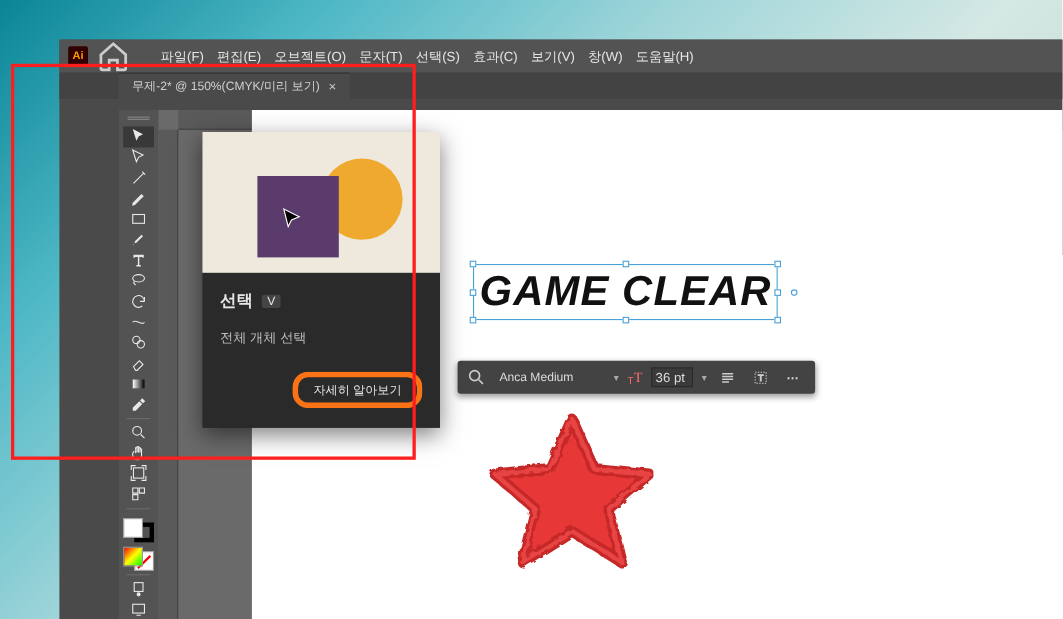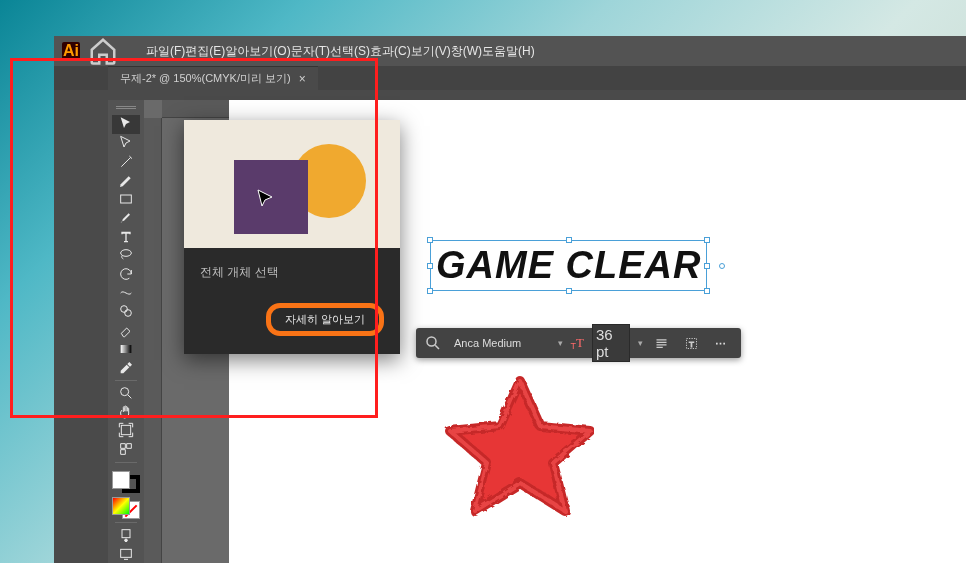--- a/index.html
+++ b/index.html
@@ -1,22 +1,22 @@
 <!DOCTYPE html>
 <html><head>
 <meta charset="utf-8">
 <style>
 * { margin: 0; padding: 0; box-sizing: border-box; font-family: "Malgun Gothic", Arial, sans-serif; }
 body { width: 966px; height: 563px; overflow: hidden; position: relative; background: #fff; }
 .desktop-bg { position: absolute; inset: 0; background: linear-gradient(135deg, #0a8596 0%, #4fb8c6 20%, #9ed5d9 40%, #d4e8e4 60%, #c8d9cf 80%, #a6c4b8 100%); }
 .app-wrap { position: absolute; left: 54px; top: 36px; right: 0; bottom: 0; background: #4a4a4a; }
 .title-bar { height: 30px; background: #535353; display: flex; align-items: stretch; color: #e6e6e6; font-size: 12px; }
-.ai-logo { width: 18px; height: 18px; margin: 6px 8px 0 8px; background: #310000; color: #ff9a00; display: flex; align-items: center; justify-content: center; font-size: 16px; font-weight: bold; border-radius: 2px; }
+.ai-logo { width: 18px; height: 18px; margin: 6px 8px 0 8px; background: #310000; color: #ff9a00; display: flex; align-items: center; justify-content: center; font-size: 10px; font-weight: bold; border-radius: 2px; }
 .home-icon { width: 30px; display: flex; align-items: center; justify-content: center; color: #ccc; font-size: 14px; }
-.menu-bar { display: flex; align-items: center; padding-left: 28px; }
+.menu-bar { display: flex; align-items: center; gap: 12px; padding-left: 28px; }
 .menu-item { color: #e6e6e6; cursor: default; }
 .tab-bar { height: 24px; background: #434343; display: flex; align-items: center; padding-left: 54px; }
 .doc-tab { height: 100%; padding: 0 12px; background: #4a4a4a; color: #d0d0d0; font-size: 11px; display: flex; align-items: center; gap: 8px; border-top: 1px solid #333; }
 .doc-tab .close { font-size: 12px; }
 
 .main-area { position: absolute; left: 54px; top: 64px; right: 0; bottom: 0; display: flex; }
 .tool-col { width: 36px; background: #535353; display: flex; flex-direction: column; align-items: center; padding-top: 6px; }
 .tool-grip { width: 20px; height: 4px; margin-bottom: 6px; display:flex; flex-direction:column; gap:1px;}
 .tool-grip span { height:1px; background:#888;}
 .tool-btn { width: 28px; height: 24px; display: flex; align-items: center; justify-content: center; color: #e8e8e8; position: relative; }
@@ -44,21 +44,21 @@
 .artwork-text { font-family: Arial, sans-serif; font-size: 38px; font-weight: 600; letter-spacing: 1px; color: #111; white-space: nowrap; padding: 4px 6px; }
 
 .star { position:absolute; left: 300px; top: 270px; }
 
 .ctx-toolbar { position:absolute; left: 272px; top: 228px; height: 30px; background:#434343; border-radius:3px; display:flex; align-items:center; padding:0 8px; gap:8px; color:#ddd; font-size:11px; box-shadow: 0 2px 6px rgba(0,0,0,.4); justify-content: center;}
 .ctx-search { width:18px; height:18px; display:flex; align-items:center; justify-content:center;}
 .ctx-font { width: 100px; padding:2px 4px; background:transparent; color:#ddd; border:none; }
 .ctx-font-drop { color:#aaa; font-size:9px;}
 .ctx-size-icon { color:#ff6b6b; font-size:13px; font-family: serif; display:flex; align-items:flex-end;}
 .ctx-size-icon .sm { font-size:9px;}
-.ctx-size { width: 38px; background:#3a3a3a; border:1px solid #2a2a2a; color:#ddd; padding:1px 3px; font-size:15px;}
+.ctx-size { width: 38px; background:#3a3a3a; border:1px solid #2a2a2a; color:#ddd; padding:1px 3px; font-size:12px;}
 .ctx-icon { width:22px; height:22px; display:flex; align-items:center; justify-content:center; }
 .ctx-icon svg { width:15px; height:15px; }
 .ctx-dots { letter-spacing:2px; font-weight:bold; }
 
 .tooltip { position:absolute; left: 40px; top: 20px; width: 216px; background:#2a2a2a; color:#e6e6e6; box-shadow: 0 6px 20px rgba(0,0,0,.5); z-index: 50;}
 .tooltip-preview { height: 128px; background:#efe9dd; position:relative; }
 .prev-sq { position:absolute; left:50px; top:40px; width:74px; height:74px; background:#5a3b6b; }
 .prev-circ { position:absolute; left:108px; top:24px; width:74px; height:74px; background:#f0a92f; border-radius:50%; }
 .prev-cursor { position:absolute; left:72px; top:68px; }
 .tooltip-body { padding: 16px 16px 18px 16px; }
@@ -80,21 +80,21 @@
   <div class="title-bar">
     <div class="ai-logo">Ai</div>
     <div class="home-icon">
       <svg viewBox="0 0 24 24" fill="none" stroke="currentColor" stroke-width="2">
           <path d="M3 11l9-8 9 8v10a1 1 0 01-1 1h-5v-7h-6v7H4a1 1 0 01-1-1z"></path>
         </svg>
     </div>
     <div class="menu-bar">
       <span class="menu-item">파일(F)</span>
       <span class="menu-item">편집(E)</span>
-      <span class="menu-item">알아보기(O)</span>
+      <span class="menu-item">오브젝트(O)</span>
       <span class="menu-item">문자(T)</span>
       <span class="menu-item">선택(S)</span>
       <span class="menu-item">효과(C)</span>
       <span class="menu-item">보기(V)</span>
       <span class="menu-item">창(W)</span>
       <span class="menu-item">도움말(H)</span>
     </div>
   </div>
 
   <div class="tab-bar">
@@ -299,20 +299,24 @@
 
       <div class="tooltip">
         <div class="tooltip-preview">
           <div class="prev-circ"></div>
           <div class="prev-sq"></div>
           <svg class="prev-cursor" width="20" height="22">
               <path d="M2 2l4 16 3-6 7-3z" fill="#000" stroke="#fff" stroke-width="1"></path>
             </svg>
         </div>
         <div class="tooltip-body">
+          <div class="tooltip-title">
+            <span>선택</span>
+            <span class="tooltip-key">V</span>
+          </div>
           <div class="tooltip-sub">전체 개체 선택</div>
           <div style="overflow:hidden">
             <span class="tooltip-btn">자세히 알아보기</span>
           </div>
         </div>
       </div>
 
     </div>
   </div>
 </div>

